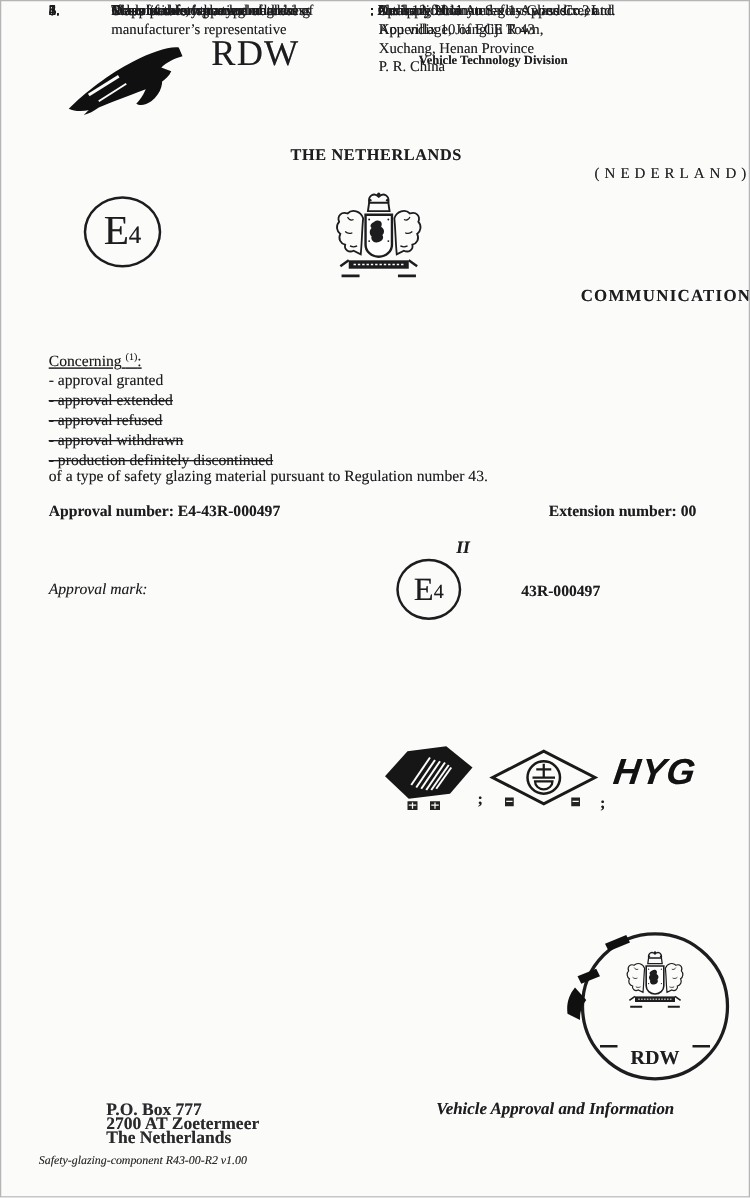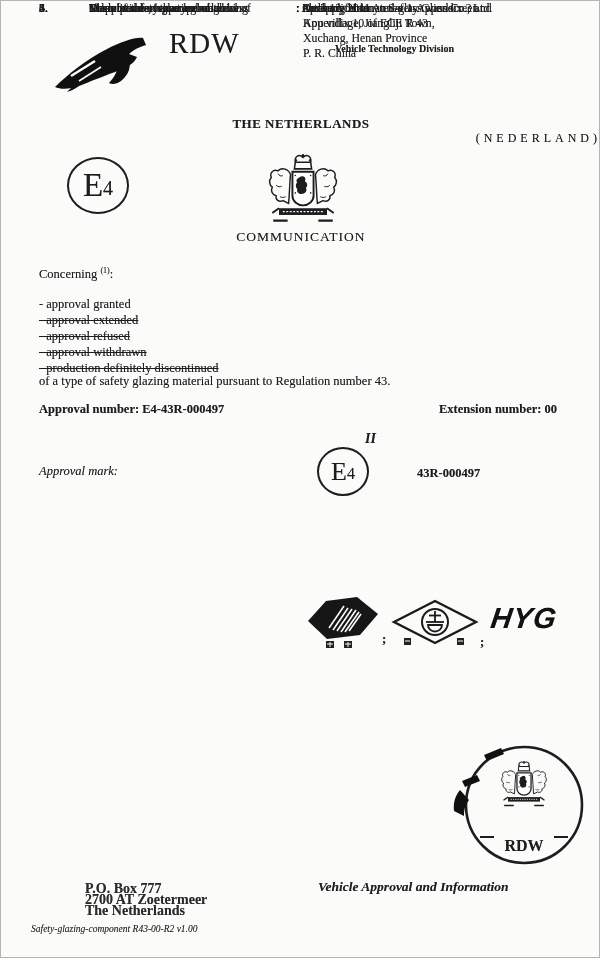--- a/index.html
+++ b/index.html
@@ -10,31 +10,31 @@
     text-shadow:0 0 .4px rgba(30,30,30,.45);
   }
   .abs{position:absolute;}
   .ctr{left:0;width:600px;text-align:center;}
   
   .brand{left:168px;top:26px;font-size:29px;letter-spacing:1px;}
   .division{left:334px;top:42px;font-size:10px;font-weight:bold;}
   
   .country{top:115px;font-size:13px;font-weight:bold;letter-spacing:.5px;}
   .native{top:130px;font-size:12px;letter-spacing:4px;text-align:right;}
-  .communication{top:228px;font-size:13.5px;font-weight:normal;letter-spacing:1px;}
+  .communication{top:228px;font-size:13.5px;font-weight:bold;letter-spacing:1px;text-align:right;}
   
   .ebadge{border:2.5px solid #1d1d20;border-radius:50%;display:flex;align-items:center;justify-content:center;background:transparent;}
   .ebadge-large{left:66px;top:156px;width:58px;height:53px;}
   .ebadge-large .eL{font-size:33px;line-height:1;}
   .ebadge-large .eN{font-size:20px;line-height:1;margin-top:4px;}
   .ebadge-small{left:316px;top:446px;width:48px;height:45px;border-width:2px;}
   .ebadge-small .eL{font-size:26px;line-height:1;}
   .ebadge-small .eN{font-size:16px;line-height:1;margin-top:4px;}
   
-  .concerning{left:38px;top:265px;font-size:12.5px;}
+  .concerning{left:38px;top:280px;font-size:12.5px;text-decoration:underline;}
   .concerning sup{font-size:8px;}
   .clist{left:38px;top:295px;font-size:12.5px;line-height:16px;}
   .struck{text-decoration:line-through;text-decoration-thickness:1.3px;}
   .closing{left:38px;top:373px;font-size:12.5px;}
   
   .appr-num{left:38px;top:401px;font-size:12.5px;font-weight:bold;}
   .ext-num{left:438px;top:401px;font-size:12.5px;font-weight:bold;}
   .mark-label{left:38px;top:463px;font-size:12.5px;font-weight:normal;font-style:italic;}
   .roman{left:364px;top:430px;font-size:14px;font-weight:bold;font-style:italic;}
   .mark-code{left:376px;top:465px;font-size:12.5px;font-weight:bold;margin-left:40px;}
@@ -47,21 +47,21 @@
   .row{position:absolute;left:0;top:0;width:600px;height:0;}
   
   .tm-sep{font-size:13px;font-weight:bold;}
   .hyg{left:490px;top:601px;font-family:"Liberation Sans",sans-serif;font-weight:900;font-style:italic;
        font-size:29px;letter-spacing:1px;transform:skewX(-8deg);color:#121212;}
   
   .f-col{font-size:14px;font-weight:bold;line-height:11px;color:#2a2a2c;}
   .f-col1{left:84px;top:882px;}
   .f-col2{left:205px;top:882px;}
   .f-col .pre{white-space:pre;}
-  .tagline{left:317px;top:878px;font-size:13.5px;font-style:italic;font-weight:600;}
+  .tagline{left:348px;top:878px;font-size:13.5px;font-style:italic;font-weight:600;}
   .docref{left:30px;top:923px;font-size:9.5px;font-style:italic;color:#2a2a2c;}
   .pagenum{left:508px;top:926px;font-size:9.5px;font-style:italic;color:#2a2a2c;margin-top:37px;}
 </style>
 </head>
 <body>
 
 <svg width="0" height="0" style="position:absolute" aria-hidden="true">
   <defs>
     <g id="coa" stroke="#1d1d20" fill="none" stroke-width="2">
 
@@ -213,20 +213,21 @@
       <div class="cont">Kou village, Jiangliji Town,</div>
       <div class="cont">Xuchang, Henan Province</div>
       <div class="cont">P. R. China</div>
     </span>
   </div>
 
   <div class="row r5">
     <span class="num">5.</span>
     <span class="label">
       <div>If applicable, name and address of</div>
+      <div>manufacturer’s representative</div>
     </span>
     <span class="value">: not applicable</span>
   </div>
 
   <div class="row r6">
     <span class="num">6.</span>
     <span class="label">Submitted for approval on</span>
     <span class="value">: April 12, 2011</span>
   </div>
 

